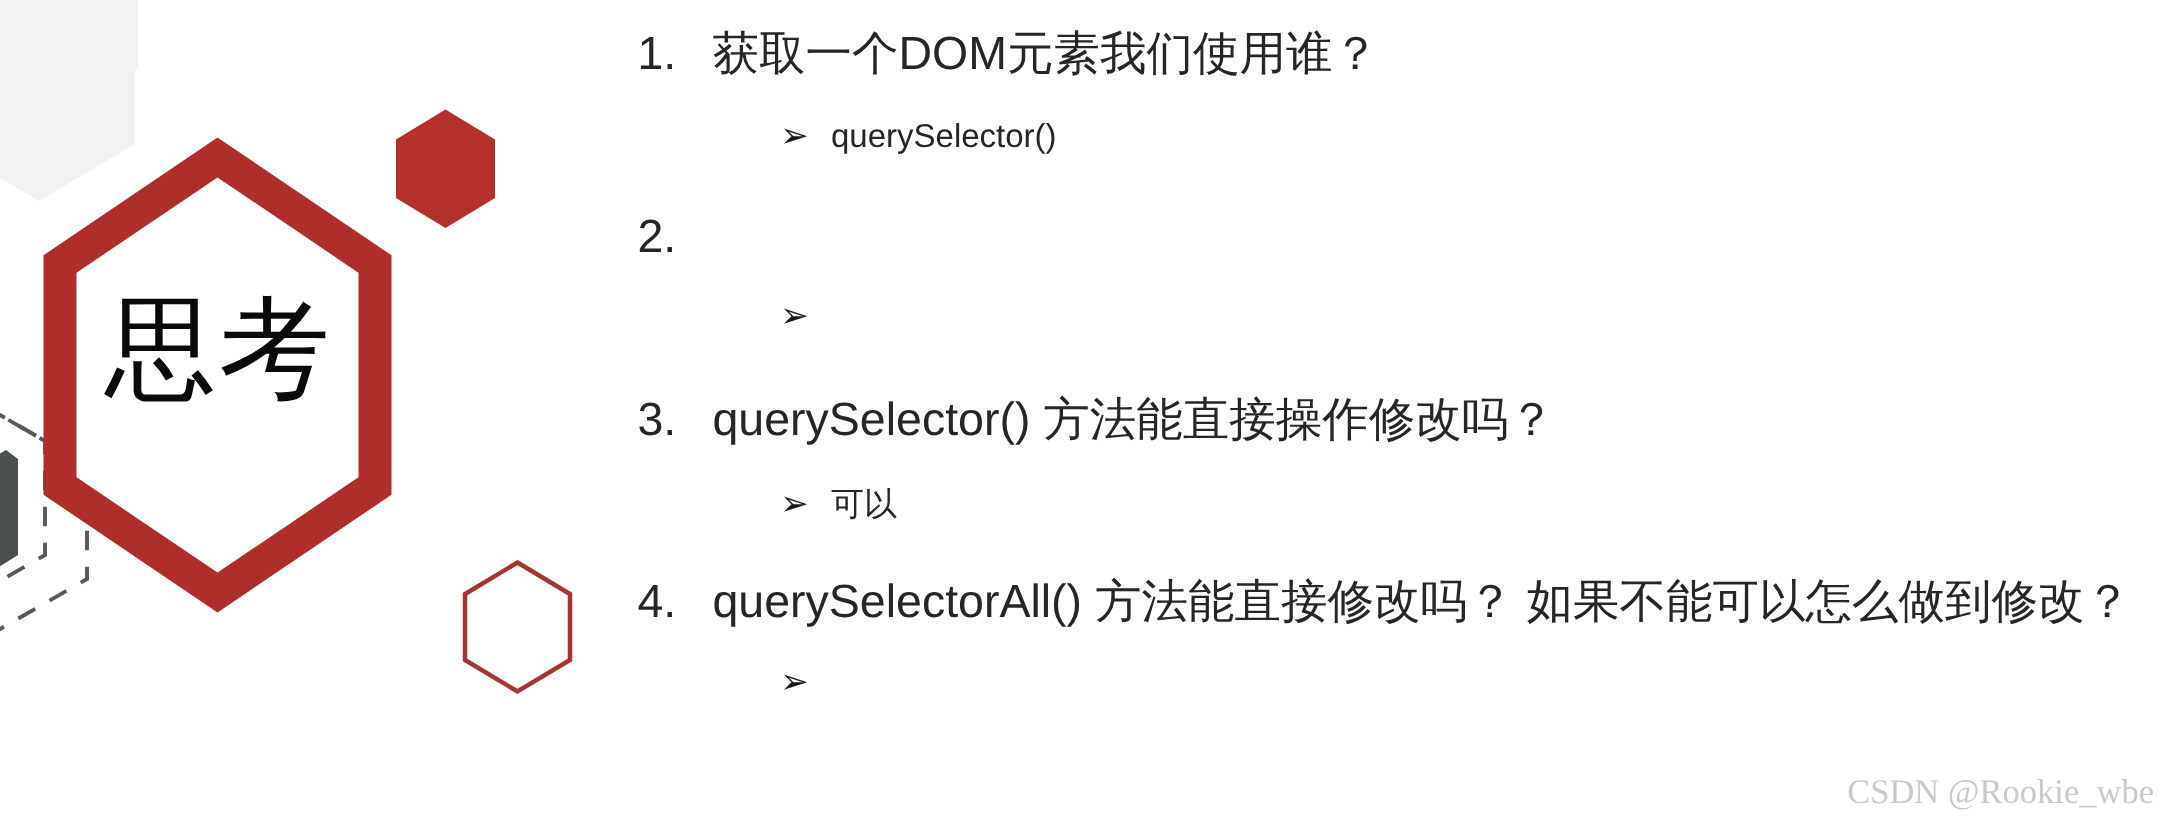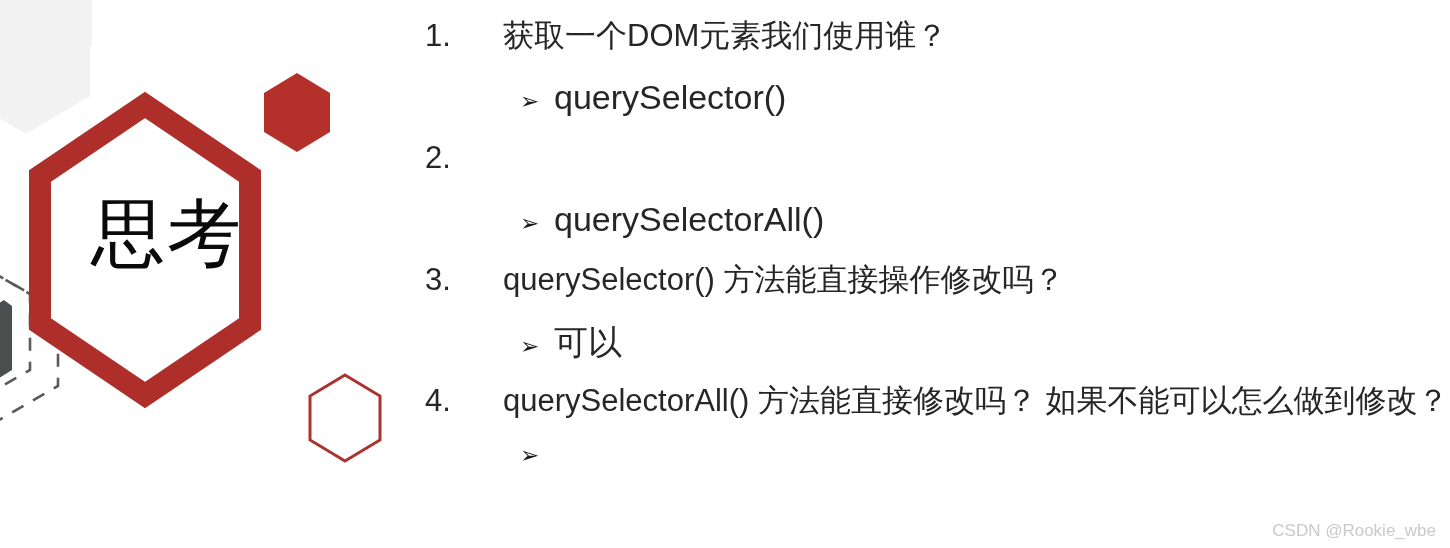--- a/index.html
+++ b/index.html
@@ -36,21 +36,20 @@
     top: 196px;
     width: 292px;
     text-align: center;
     font-size: 74px;
     line-height: 1;
     color: #0a0a0a;
     font-family: "DejaVu Sans", "Liberation Sans", sans-serif;
     font-weight: 400;
     letter-spacing: 2px;
     white-space: nowrap;
-    padding-left: 21px;
   }
 
   
   #content {
     position: absolute;
     left: 425px;
     top: 0;
     width: 1025px;
     height: 548px;
   }
@@ -67,61 +66,60 @@
   }
   .q-num {
     width: 50px;
     flex: 0 0 50px;
     font-size: 31px;
     color: #262626;
   }
   .q-text {
     font-size: 31px;
     color: #262626;
-    margin-left: 28px;
   }
   .a-row {
     display: flex;
     align-items: baseline;
     font-size: 26px;
     line-height: 1.16;
     color: #262626;
     white-space: nowrap;
     padding-left: 95px;
   }
   .a-marker {
     flex: 0 0 34px;
     font-size: 23px;
     color: #1a1a1a;
     font-family: "DejaVu Sans", sans-serif;
     line-height: 1;
   }
   .a-text {
-    font-size: 34px;
+    font-size: 22px;
     color: #262626;
   }
 
   
   #block-1 { position: absolute; left: 0; top: 18px; }
   #block-1 .a-row { margin-top: 24px; }
   #block-2 { position: absolute; left: 0; top: 140px; }
   #block-2 .a-row { margin-top: 24px; }
   #block-3 { position: absolute; left: 0; top: 262px; }
   #block-3 .a-row { margin-top: 25px; }
   #block-4 { position: absolute; left: 0; top: 383px; }
   #block-4 .a-row { margin-top: 25px; }
 
   
   #watermark {
     position: absolute;
     right: 14px;
     bottom: 7px;
-    font-size: 17px;
+    font-size: 23px;
     color: #c9c9c9;
-    font-family: Liberation Sans, sans-serif;
+    font-family: Liberation Serif, serif;
     white-space: nowrap;
     text-align: right;
   }
 </style>
 </head>
 <body>
 
 <div id="slide">
 
   <div id="hex-art">
@@ -159,21 +157,20 @@
         <span class="a-text">querySelector()</span>
       </div>
     </div>
 
     <div class="qa-block" id="block-2">
       <div class="q-row">
         <span class="q-num">2.</span>
       </div>
       <div class="a-row">
         <span class="a-marker">➢</span>
-        <span class="a-text">querySelectorAll()</span>
       </div>
     </div>
 
     <div class="qa-block" id="block-3">
       <div class="q-row">
         <span class="q-num">3.</span>
         <span class="q-text">querySelector() 方法能直接操作修改吗？</span>
       </div>
       <div class="a-row">
         <span class="a-marker">➢</span>

